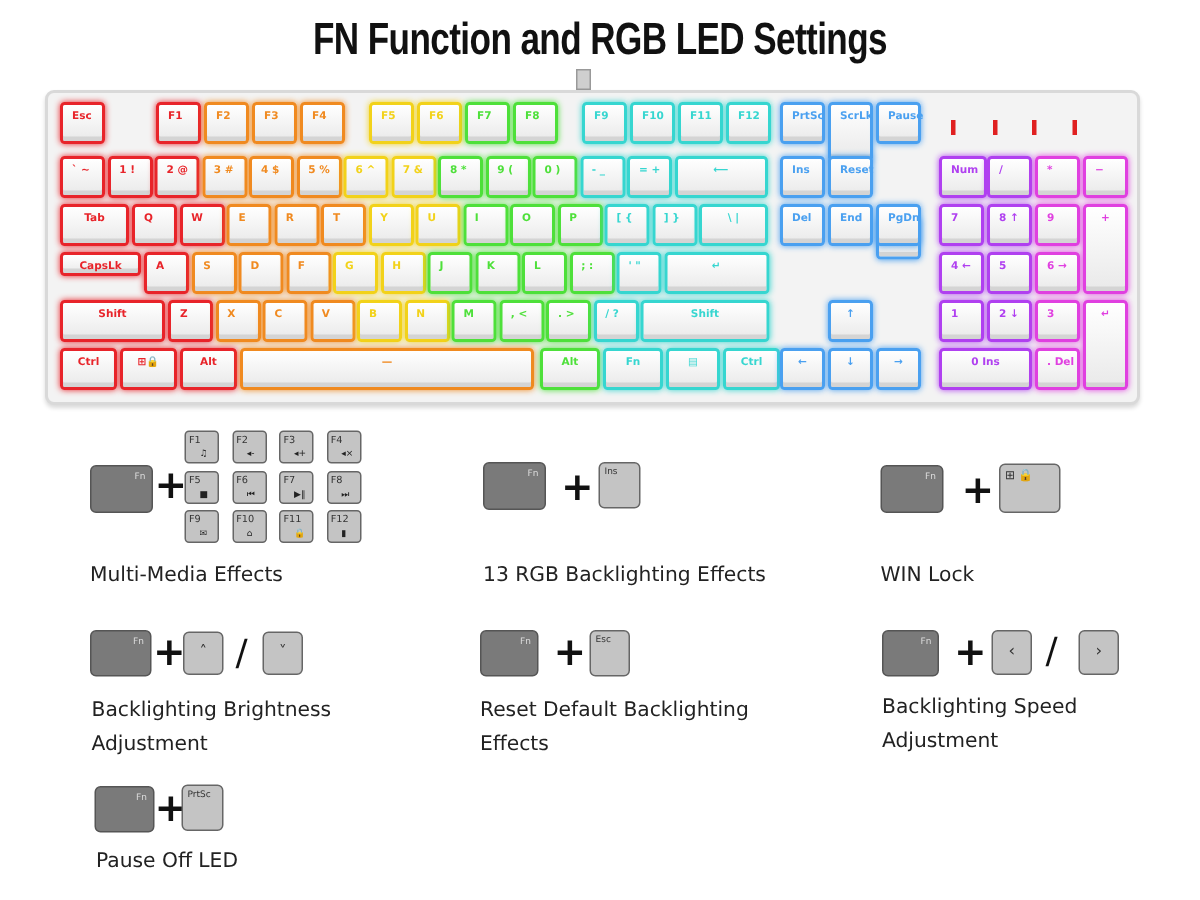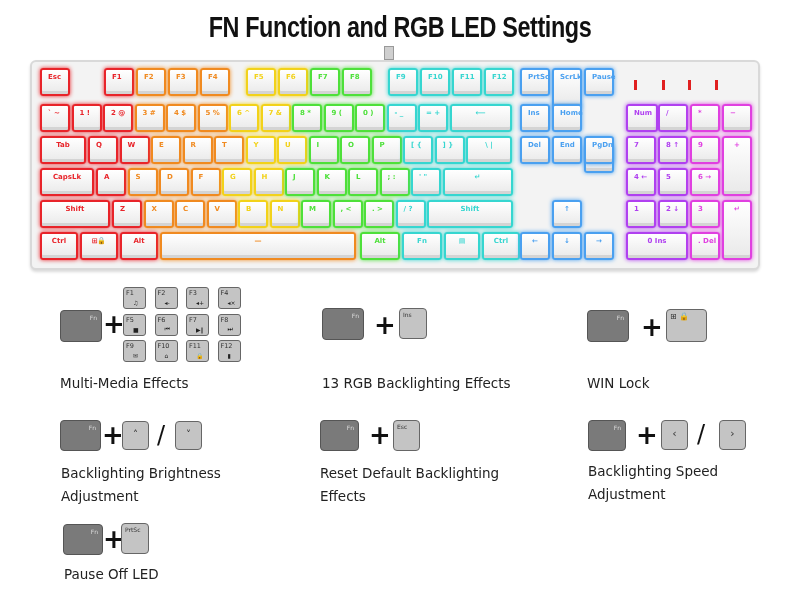--- a/index.html
+++ b/index.html
@@ -66,21 +66,21 @@
     <div class="key" style="left: 150.5px; top: 74px; width: 30px; height: 28px; color: rgb(240, 138, 32); border: 2px solid rgb(240, 138, 32); box-shadow: rgb(240, 138, 32) 0px 0px 4px, rgb(212, 212, 212) 0px -3px 0px inset;">R</div>
     <div class="key" style="left: 182px; top: 74px; width: 30px; height: 28px; color: rgb(240, 138, 32); border: 2px solid rgb(240, 138, 32); box-shadow: rgb(240, 138, 32) 0px 0px 4px, rgb(212, 212, 212) 0px -3px 0px inset;">T</div>
     <div class="key" style="left: 213.5px; top: 74px; width: 30px; height: 28px; color: rgb(242, 210, 26); border: 2px solid rgb(242, 210, 26); box-shadow: rgb(242, 210, 26) 0px 0px 4px, rgb(212, 212, 212) 0px -3px 0px inset;">Y</div>
     <div class="key" style="left: 245px; top: 74px; width: 30px; height: 28px; color: rgb(242, 210, 26); border: 2px solid rgb(242, 210, 26); box-shadow: rgb(242, 210, 26) 0px 0px 4px, rgb(212, 212, 212) 0px -3px 0px inset;">U</div>
     <div class="key" style="left: 276.5px; top: 74px; width: 30px; height: 28px; color: rgb(78, 224, 58); border: 2px solid rgb(78, 224, 58); box-shadow: rgb(78, 224, 58) 0px 0px 4px, rgb(212, 212, 212) 0px -3px 0px inset;">I</div>
     <div class="key" style="left: 308px; top: 74px; width: 30px; height: 28px; color: rgb(78, 224, 58); border: 2px solid rgb(78, 224, 58); box-shadow: rgb(78, 224, 58) 0px 0px 4px, rgb(212, 212, 212) 0px -3px 0px inset;">O</div>
     <div class="key" style="left: 339.5px; top: 74px; width: 30px; height: 28px; color: rgb(78, 224, 58); border: 2px solid rgb(78, 224, 58); box-shadow: rgb(78, 224, 58) 0px 0px 4px, rgb(212, 212, 212) 0px -3px 0px inset;">P</div>
     <div class="key" style="left: 371px; top: 74px; width: 30px; height: 28px; color: rgb(54, 214, 208); border: 2px solid rgb(54, 214, 208); box-shadow: rgb(54, 214, 208) 0px 0px 4px, rgb(212, 212, 212) 0px -3px 0px inset;">[ {</div>
     <div class="key" style="left: 402.5px; top: 74px; width: 30px; height: 28px; color: rgb(54, 214, 208); border: 2px solid rgb(54, 214, 208); box-shadow: rgb(54, 214, 208) 0px 0px 4px, rgb(212, 212, 212) 0px -3px 0px inset;">] }</div>
     <div class="key center" style="left: 434px; top: 74px; width: 46px; height: 28px; color: rgb(54, 214, 208); border: 2px solid rgb(54, 214, 208); box-shadow: rgb(54, 214, 208) 0px 0px 4px, rgb(212, 212, 212) 0px -3px 0px inset;">\ |</div>
-    <div class="key center" style="left: 8px; top: 106px; width: 54px; height: 28px; color: rgb(232, 36, 42); border: 2px solid rgb(232, 36, 42); box-shadow: rgb(232, 36, 42) 0px 0px 4px, rgb(212, 212, 212) 0px -3px 0px inset;">CapsLk</div>
+    <div class="key center" style="left: 8px; top: 106px; width: 54px; height: 16px; color: rgb(232, 36, 42); border: 2px solid rgb(232, 36, 42); box-shadow: rgb(232, 36, 42) 0px 0px 4px, rgb(212, 212, 212) 0px -3px 0px inset;">CapsLk</div>
     <div class="key" style="left: 64px; top: 106px; width: 30px; height: 28px; color: rgb(232, 36, 42); border: 2px solid rgb(232, 36, 42); box-shadow: rgb(232, 36, 42) 0px 0px 4px, rgb(212, 212, 212) 0px -3px 0px inset;">A</div>
     <div class="key" style="left: 95.5px; top: 106px; width: 30px; height: 28px; color: rgb(240, 138, 32); border: 2px solid rgb(240, 138, 32); box-shadow: rgb(240, 138, 32) 0px 0px 4px, rgb(212, 212, 212) 0px -3px 0px inset;">S</div>
     <div class="key" style="left: 127px; top: 106px; width: 30px; height: 28px; color: rgb(240, 138, 32); border: 2px solid rgb(240, 138, 32); box-shadow: rgb(240, 138, 32) 0px 0px 4px, rgb(212, 212, 212) 0px -3px 0px inset;">D</div>
     <div class="key" style="left: 158.5px; top: 106px; width: 30px; height: 28px; color: rgb(240, 138, 32); border: 2px solid rgb(240, 138, 32); box-shadow: rgb(240, 138, 32) 0px 0px 4px, rgb(212, 212, 212) 0px -3px 0px inset;">F</div>
     <div class="key" style="left: 190px; top: 106px; width: 30px; height: 28px; color: rgb(242, 210, 26); border: 2px solid rgb(242, 210, 26); box-shadow: rgb(242, 210, 26) 0px 0px 4px, rgb(212, 212, 212) 0px -3px 0px inset;">G</div>
     <div class="key" style="left: 221.5px; top: 106px; width: 30px; height: 28px; color: rgb(242, 210, 26); border: 2px solid rgb(242, 210, 26); box-shadow: rgb(242, 210, 26) 0px 0px 4px, rgb(212, 212, 212) 0px -3px 0px inset;">H</div>
     <div class="key" style="left: 253px; top: 106px; width: 30px; height: 28px; color: rgb(78, 224, 58); border: 2px solid rgb(78, 224, 58); box-shadow: rgb(78, 224, 58) 0px 0px 4px, rgb(212, 212, 212) 0px -3px 0px inset;">J</div>
     <div class="key" style="left: 284.5px; top: 106px; width: 30px; height: 28px; color: rgb(78, 224, 58); border: 2px solid rgb(78, 224, 58); box-shadow: rgb(78, 224, 58) 0px 0px 4px, rgb(212, 212, 212) 0px -3px 0px inset;">K</div>
     <div class="key" style="left: 316px; top: 106px; width: 30px; height: 28px; color: rgb(78, 224, 58); border: 2px solid rgb(78, 224, 58); box-shadow: rgb(78, 224, 58) 0px 0px 4px, rgb(212, 212, 212) 0px -3px 0px inset;">L</div>
     <div class="key" style="left: 347.5px; top: 106px; width: 30px; height: 28px; color: rgb(78, 224, 58); border: 2px solid rgb(78, 224, 58); box-shadow: rgb(78, 224, 58) 0px 0px 4px, rgb(212, 212, 212) 0px -3px 0px inset;">; :</div>
@@ -100,21 +100,21 @@
     <div class="key center" style="left: 395px; top: 138px; width: 86px; height: 28px; color: rgb(54, 214, 208); border: 2px solid rgb(54, 214, 208); box-shadow: rgb(54, 214, 208) 0px 0px 4px, rgb(212, 212, 212) 0px -3px 0px inset;">Shift</div>
     <div class="key center" style="left: 8px; top: 170px; width: 38px; height: 28px; color: rgb(232, 36, 42); border: 2px solid rgb(232, 36, 42); box-shadow: rgb(232, 36, 42) 0px 0px 4px, rgb(212, 212, 212) 0px -3px 0px inset;">Ctrl</div>
     <div class="key center" style="left: 48px; top: 170px; width: 38px; height: 28px; color: rgb(232, 36, 42); border: 2px solid rgb(232, 36, 42); box-shadow: rgb(232, 36, 42) 0px 0px 4px, rgb(212, 212, 212) 0px -3px 0px inset;">⊞🔒</div>
     <div class="key center" style="left: 88px; top: 170px; width: 38px; height: 28px; color: rgb(232, 36, 42); border: 2px solid rgb(232, 36, 42); box-shadow: rgb(232, 36, 42) 0px 0px 4px, rgb(212, 212, 212) 0px -3px 0px inset;">Alt</div>
     <div class="key center" style="left: 128px; top: 170px; width: 196px; height: 28px; color: rgb(240, 138, 32); border: 2px solid rgb(240, 138, 32); box-shadow: rgb(240, 138, 32) 0px 0px 4px, rgb(212, 212, 212) 0px -3px 0px inset;">—</div>
     <div class="key center" style="left: 328px; top: 170px; width: 40px; height: 28px; color: rgb(78, 224, 58); border: 2px solid rgb(78, 224, 58); box-shadow: rgb(78, 224, 58) 0px 0px 4px, rgb(212, 212, 212) 0px -3px 0px inset;">Alt</div>
     <div class="key center" style="left: 370px; top: 170px; width: 40px; height: 28px; color: rgb(54, 214, 208); border: 2px solid rgb(54, 214, 208); box-shadow: rgb(54, 214, 208) 0px 0px 4px, rgb(212, 212, 212) 0px -3px 0px inset;">Fn</div>
     <div class="key center" style="left: 412px; top: 170px; width: 36px; height: 28px; color: rgb(54, 214, 208); border: 2px solid rgb(54, 214, 208); box-shadow: rgb(54, 214, 208) 0px 0px 4px, rgb(212, 212, 212) 0px -3px 0px inset;">▤</div>
     <div class="key center" style="left: 450px; top: 170px; width: 38px; height: 28px; color: rgb(54, 214, 208); border: 2px solid rgb(54, 214, 208); box-shadow: rgb(54, 214, 208) 0px 0px 4px, rgb(212, 212, 212) 0px -3px 0px inset;">Ctrl</div>
     <div class="key" style="left: 488px; top: 42px; width: 30px; height: 28px; color: rgb(74, 160, 240); border: 2px solid rgb(74, 160, 240); box-shadow: rgb(74, 160, 240) 0px 0px 4px, rgb(212, 212, 212) 0px -3px 0px inset;">Ins</div>
-    <div class="key" style="left: 520px; top: 42px; width: 30px; height: 28px; color: rgb(74, 160, 240); border: 2px solid rgb(74, 160, 240); box-shadow: rgb(74, 160, 240) 0px 0px 4px, rgb(212, 212, 212) 0px -3px 0px inset;">Home</div>
+    <div class="key" style="left: 520px; top: 42px; width: 30px; height: 28px; color: rgb(74, 160, 240); border: 2px solid rgb(74, 160, 240); box-shadow: rgb(74, 160, 240) 0px 0px 4px, rgb(212, 212, 212) 0px -3px 0px inset;">Reset</div>
     <div class="key" style="left: 552px; top: 42px; width: 30px; height: 28px; color: rgb(74, 160, 240); border: 2px solid rgb(74, 160, 240); box-shadow: rgb(74, 160, 240) 0px 0px 4px, rgb(212, 212, 212) 0px -3px 0px inset; margin-top: 41px;">PgUp</div>
     <div class="key" style="left: 488px; top: 74px; width: 30px; height: 28px; color: rgb(74, 160, 240); border: 2px solid rgb(74, 160, 240); box-shadow: rgb(74, 160, 240) 0px 0px 4px, rgb(212, 212, 212) 0px -3px 0px inset;">Del</div>
     <div class="key" style="left: 520px; top: 74px; width: 30px; height: 28px; color: rgb(74, 160, 240); border: 2px solid rgb(74, 160, 240); box-shadow: rgb(74, 160, 240) 0px 0px 4px, rgb(212, 212, 212) 0px -3px 0px inset;">End</div>
     <div class="key" style="left: 552px; top: 74px; width: 30px; height: 28px; color: rgb(74, 160, 240); border: 2px solid rgb(74, 160, 240); box-shadow: rgb(74, 160, 240) 0px 0px 4px, rgb(212, 212, 212) 0px -3px 0px inset;">PgDn</div>
     <div class="key center" style="left: 520px; top: 138px; width: 30px; height: 28px; color: rgb(74, 160, 240); border: 2px solid rgb(74, 160, 240); box-shadow: rgb(74, 160, 240) 0px 0px 4px, rgb(212, 212, 212) 0px -3px 0px inset;">↑</div>
     <div class="key center" style="left: 488px; top: 170px; width: 30px; height: 28px; color: rgb(74, 160, 240); border: 2px solid rgb(74, 160, 240); box-shadow: rgb(74, 160, 240) 0px 0px 4px, rgb(212, 212, 212) 0px -3px 0px inset;">←</div>
     <div class="key center" style="left: 520px; top: 170px; width: 30px; height: 28px; color: rgb(74, 160, 240); border: 2px solid rgb(74, 160, 240); box-shadow: rgb(74, 160, 240) 0px 0px 4px, rgb(212, 212, 212) 0px -3px 0px inset;">↓</div>
     <div class="key center" style="left: 552px; top: 170px; width: 30px; height: 28px; color: rgb(74, 160, 240); border: 2px solid rgb(74, 160, 240); box-shadow: rgb(74, 160, 240) 0px 0px 4px, rgb(212, 212, 212) 0px -3px 0px inset;">→</div>
     <div class="key" style="left: 594px; top: 42px; width: 32px; height: 28px; color: rgb(176, 64, 240); border: 2px solid rgb(176, 64, 240); box-shadow: rgb(176, 64, 240) 0px 0px 4px, rgb(212, 212, 212) 0px -3px 0px inset;">Num</div>
     <div class="key" style="left: 626px; top: 42px; width: 30px; height: 28px; color: rgb(176, 64, 240); border: 2px solid rgb(176, 64, 240); box-shadow: rgb(176, 64, 240) 0px 0px 4px, rgb(212, 212, 212) 0px -3px 0px inset;">/</div>

